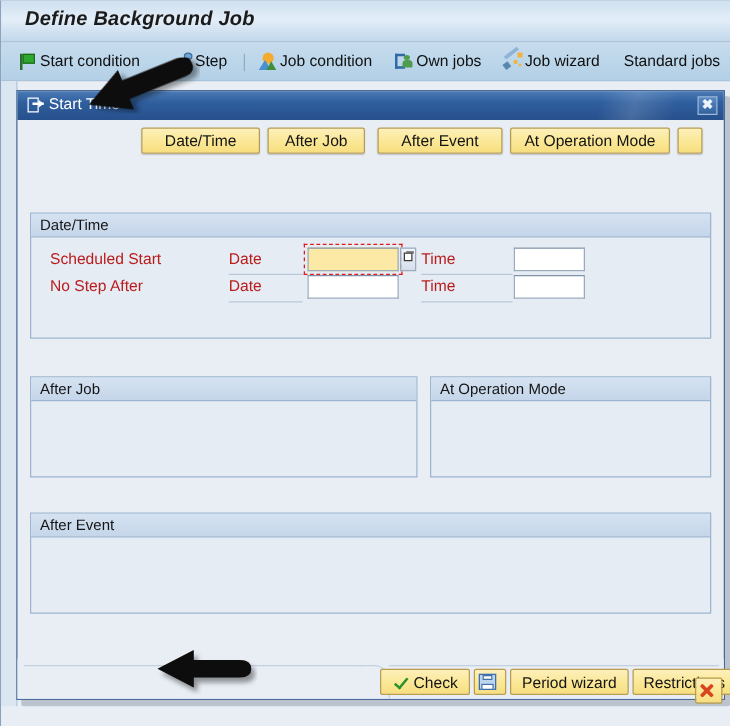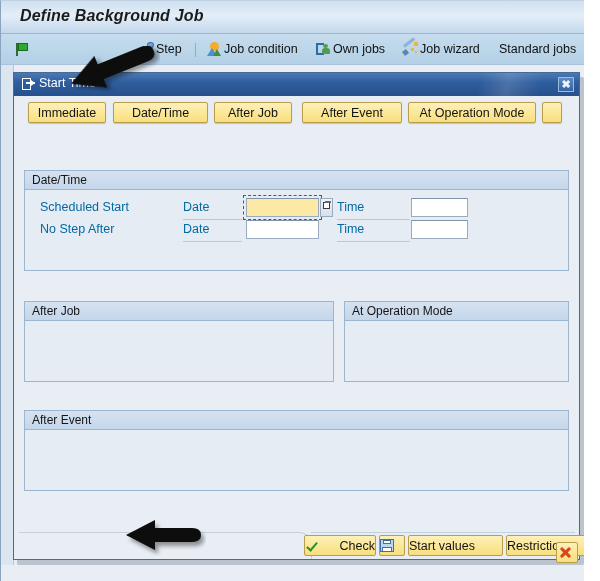--- a/index.html
+++ b/index.html
@@ -226,21 +226,21 @@
     position: absolute;
     left: 7px; top: 2px;
     font-size: 12px;
     color: #151515;
     white-space: nowrap;
   }
 
   .flabel {
     position: absolute;
     font-size: 12.5px;
-    color: #0369a1;
+    color: #b91c1c;
     white-space: nowrap;
   }
   .fline {
     position: absolute;
     height: 1px;
     background: #b9c8da;
   }
   .finput {
     position: absolute;
     box-sizing: border-box;
@@ -348,21 +348,21 @@
     bottom: 3px;
     height: 21px;
     background: linear-gradient(to bottom, #fdf0bb 0%, #fbe898 50%, #f7de7f 100%);
     border: 1px solid #b99d4a;
     border-radius: 2px;
     box-sizing: border-box;
     font-size: 12.5px;
     color: #141414;
     display: flex;
     align-items: center;
-    justify-content: space-between;
+    justify-content: center;
     gap: 4px;
     white-space: nowrap;
     cursor: pointer;
   }
   .ck {
     display: inline-block;
     width: 13px; height: 13px;
     position: relative;
     flex: 0 0 auto;
   }
@@ -448,20 +448,21 @@
       <div class="outer-title-text">Define Background Job</div>
     </div>
 
     <div class="outer-toolbar">
 
       <div class="tb-item" style="left:14px">
         <span class="tb-ico ico-flag">
           <span class="pole"></span>
             <span class="cloth"></span>
         </span>
+        <span class="lbl">Start condition</span>
       </div>
 
       <div class="tb-item" style="left:138px">
         <span class="tb-ico ico-step">
           <span class="dot"></span>
             <span class="bar"></span>
             <span class="ar"></span>
         </span>
         <span class="lbl">Step</span>
       </div>
@@ -515,21 +516,20 @@
       <span class="dlg-title-ico">
         <span class="bx"></span>
           <span class="ar"></span>
           <span class="ah"></span>
       </span>
       <span class="dlg-title-text">Start Time</span>
       <span class="dlg-close">✖</span>
     </div>
 
     <div class="btn-row">
-      <div class="sapbtn" style="left:14px;width:78px">Immediate</div>
       <div class="sapbtn" style="left:99px;width:95px">Date/Time</div>
       <div class="sapbtn" style="left:200px;width:78px">After Job</div>
       <div class="sapbtn" style="left:288px;width:100px">After Event</div>
       <div class="sapbtn" style="left:394px;width:128px">At Operation Mode</div>
       <div class="sapbtn" style="left:528px;width:20px"></div>
     </div>
 
     <div class="group" style="left:10px;top:97px;width:545px;height:101px">
       <div class="group-hd">
         <span>Date/Time</span>
@@ -595,21 +595,21 @@
 
       <div class="fbtn" style="left:365px;width:26px">
         <span class="save-ico">
           <span class="o"></span>
             <span class="t"></span>
             <span class="b"></span>
         </span>
         <span></span>
       </div>
 
-      <div class="fbtn" style="left:394px;width:95px">Start values</div>
+      <div class="fbtn" style="left:394px;width:95px">Period wizard</div>
 
       <div class="fbtn" style="left:492px;width:83px">Restrictions</div>
 
     </div>
   </div>
 
   <div class="fbtn" style="position:absolute;left:556px;bottom:18px;width:22px;height:21px;z-index:30;display:flex;align-items:center;justify-content:center;">
     <span class="x-ico"></span>
     <span></span>
   </div>

